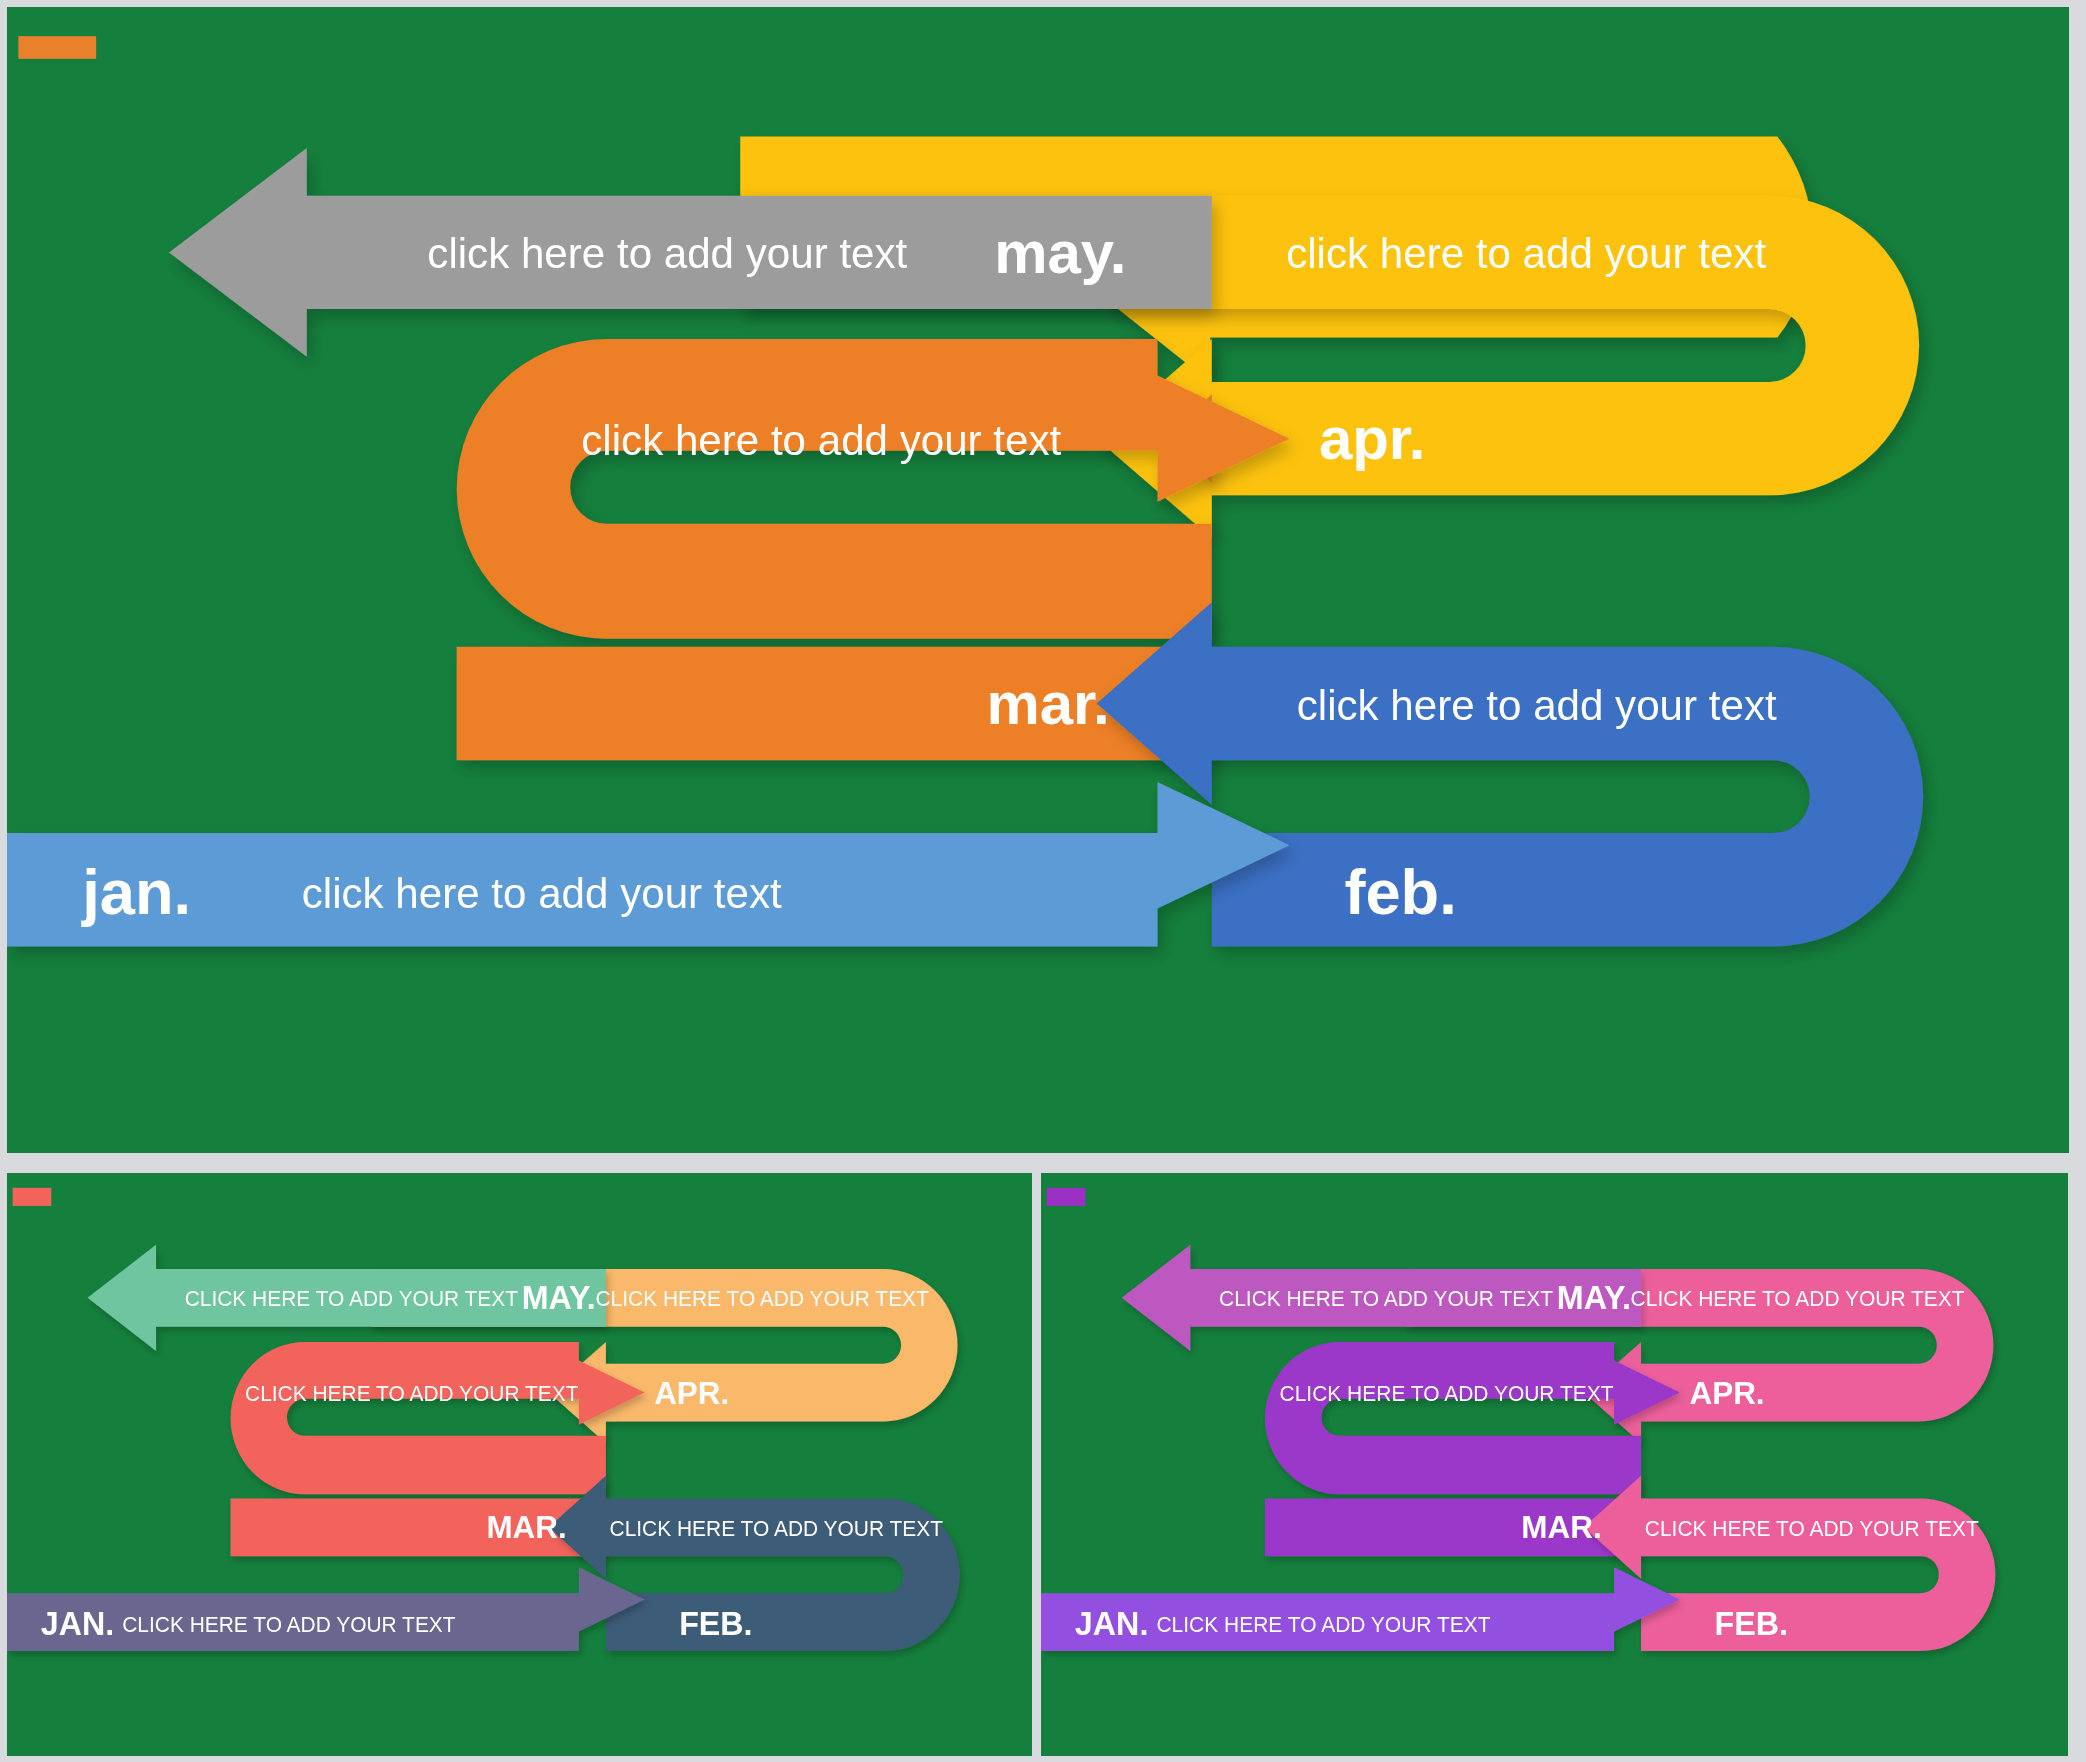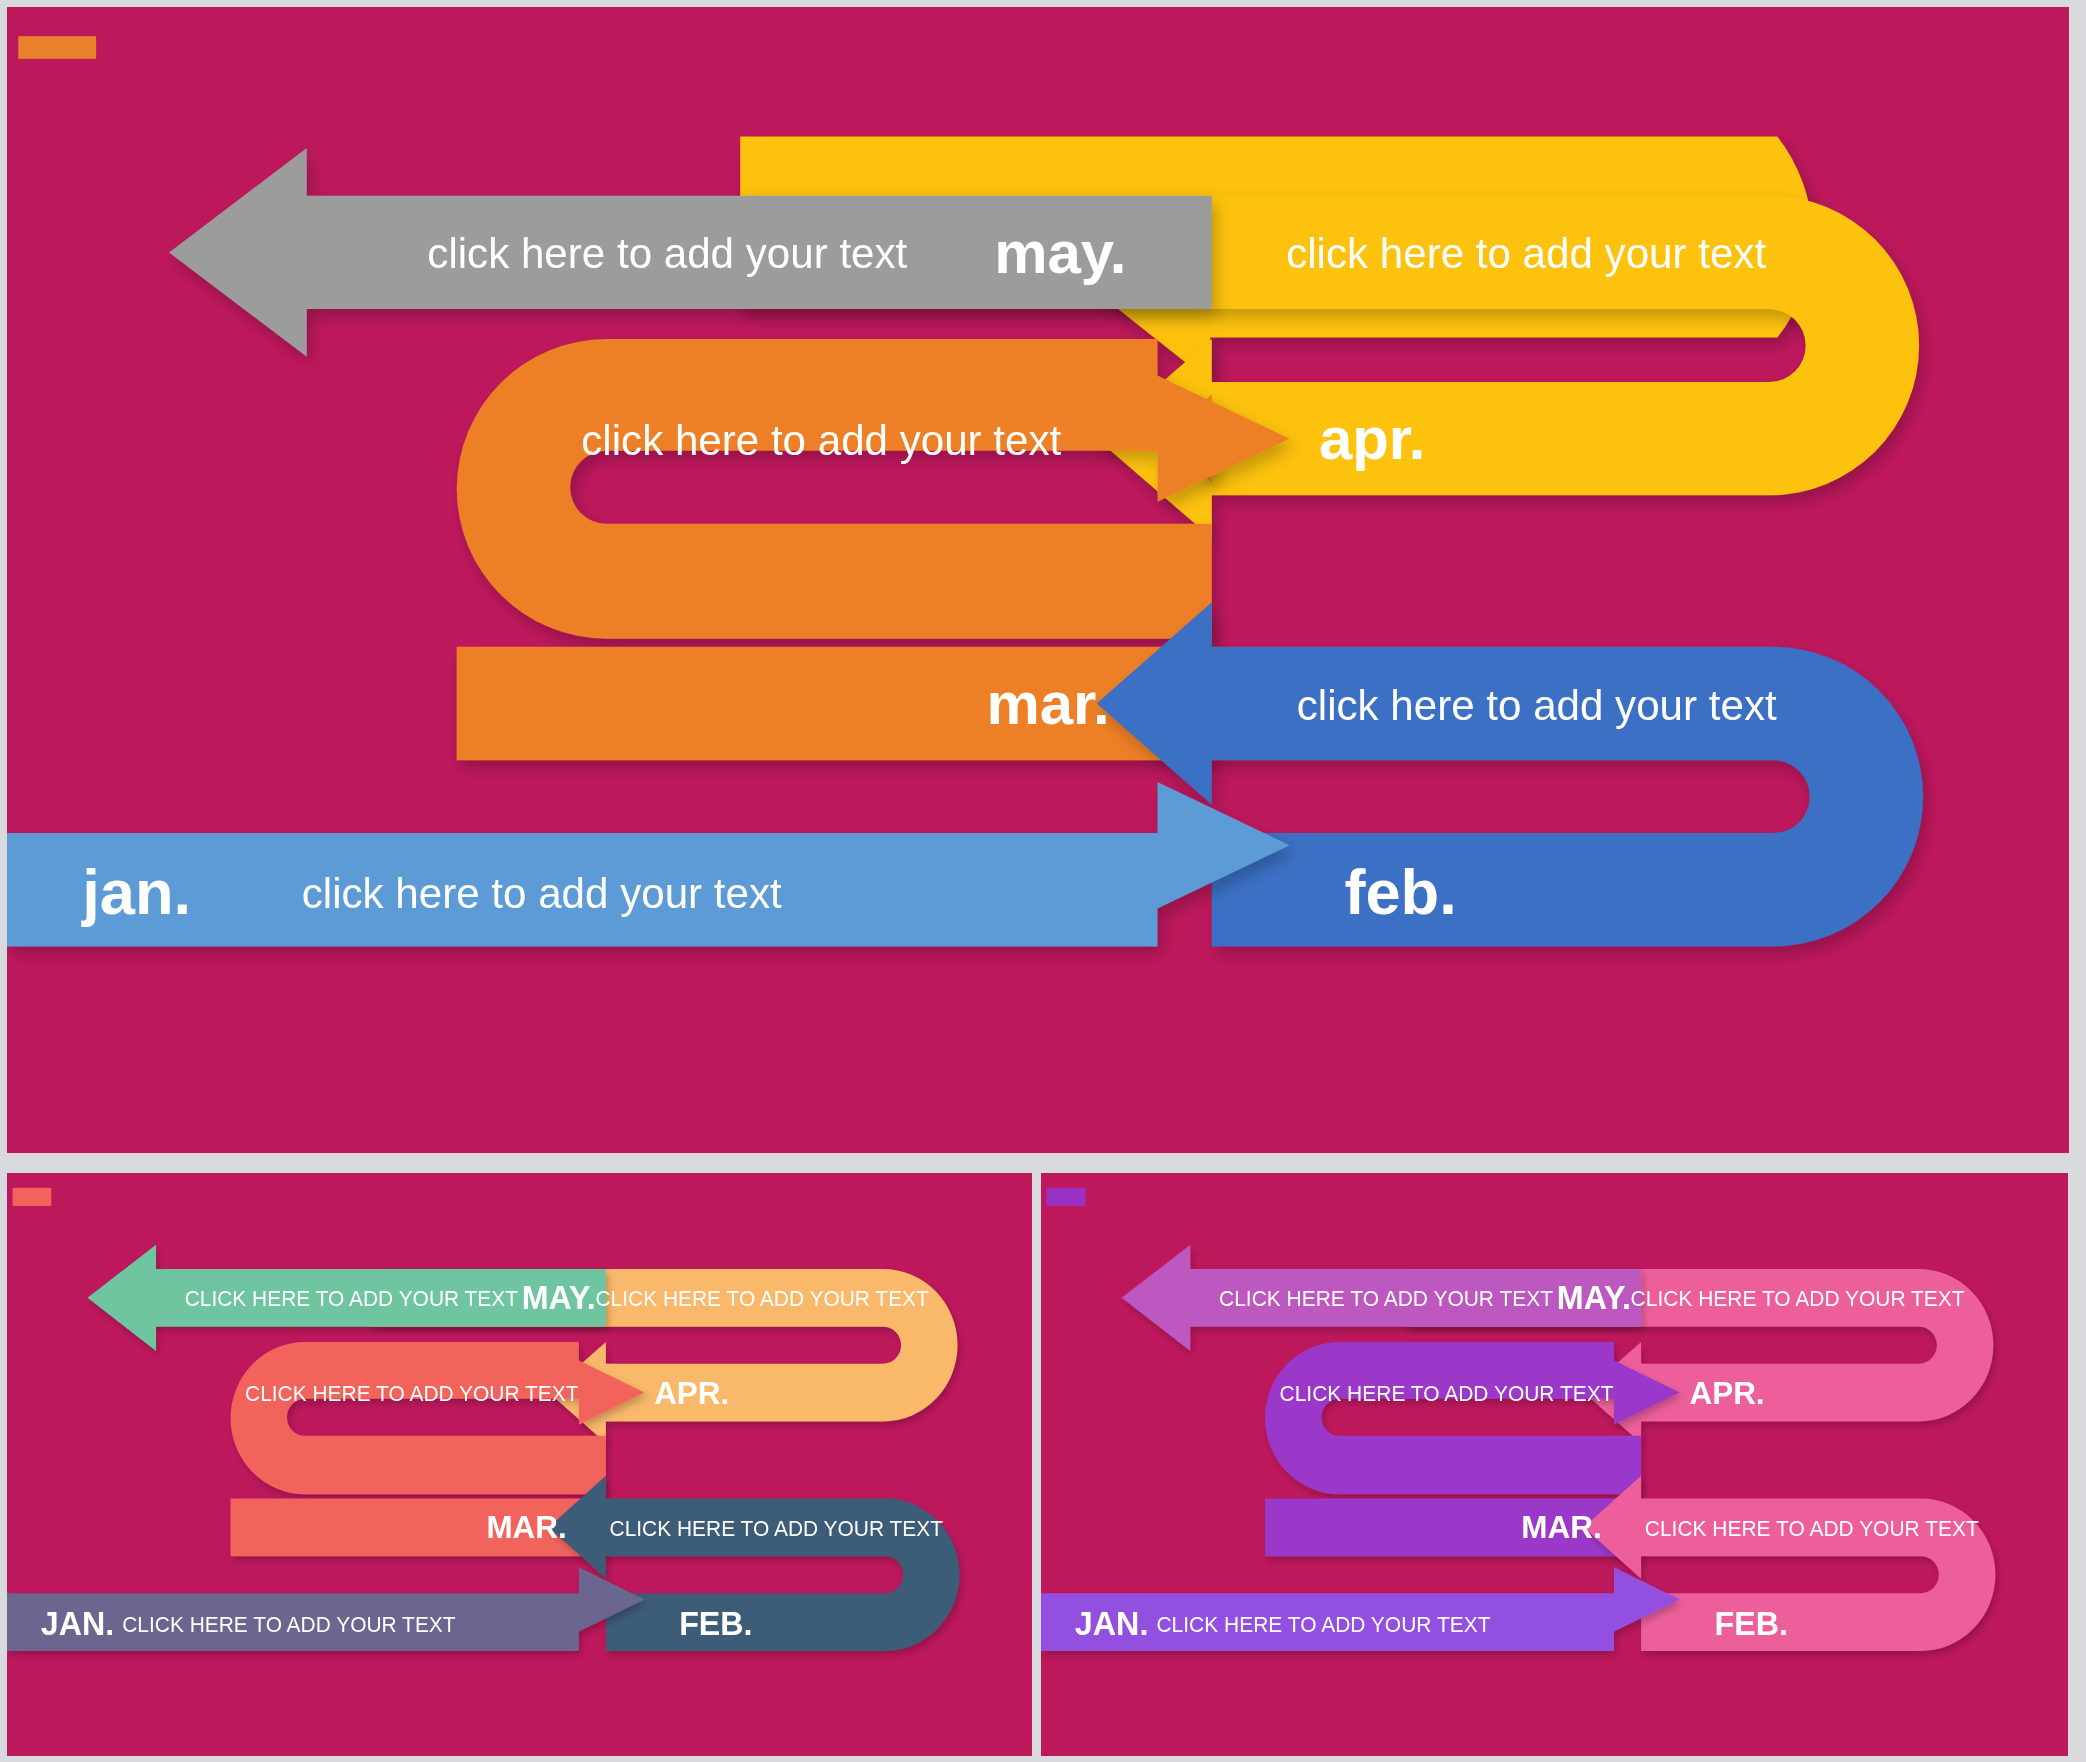--- a/index.html
+++ b/index.html
@@ -5,21 +5,21 @@
   html,body{margin:0;padding:0;}
   body{
     width:2086px;height:1762px;
     background:#d9dadd;
     font-family:"Liberation Sans", sans-serif;
     overflow:hidden;
   }
   .page{position:relative;width:2086px;height:1762px;}
 
   
-  .slide{position:absolute;background:#be185d;overflow:hidden;}
+  .slide{position:absolute;background:#15803d;overflow:hidden;}
   .slide-main{left:6.5px;top:6.5px;width:2062px;height:1146px;}
   .slide-thumb-left{left:6.5px;top:1173px;width:1025px;height:583px;}
   .slide-thumb-right{left:1041px;top:1173px;width:1027px;height:583px;}
 
   
   .canvas{position:absolute;left:0;top:0;width:100%;height:100%;}
 
   .lbl{
     fill:#ffffff;
     font-family:"Liberation Sans", sans-serif;

